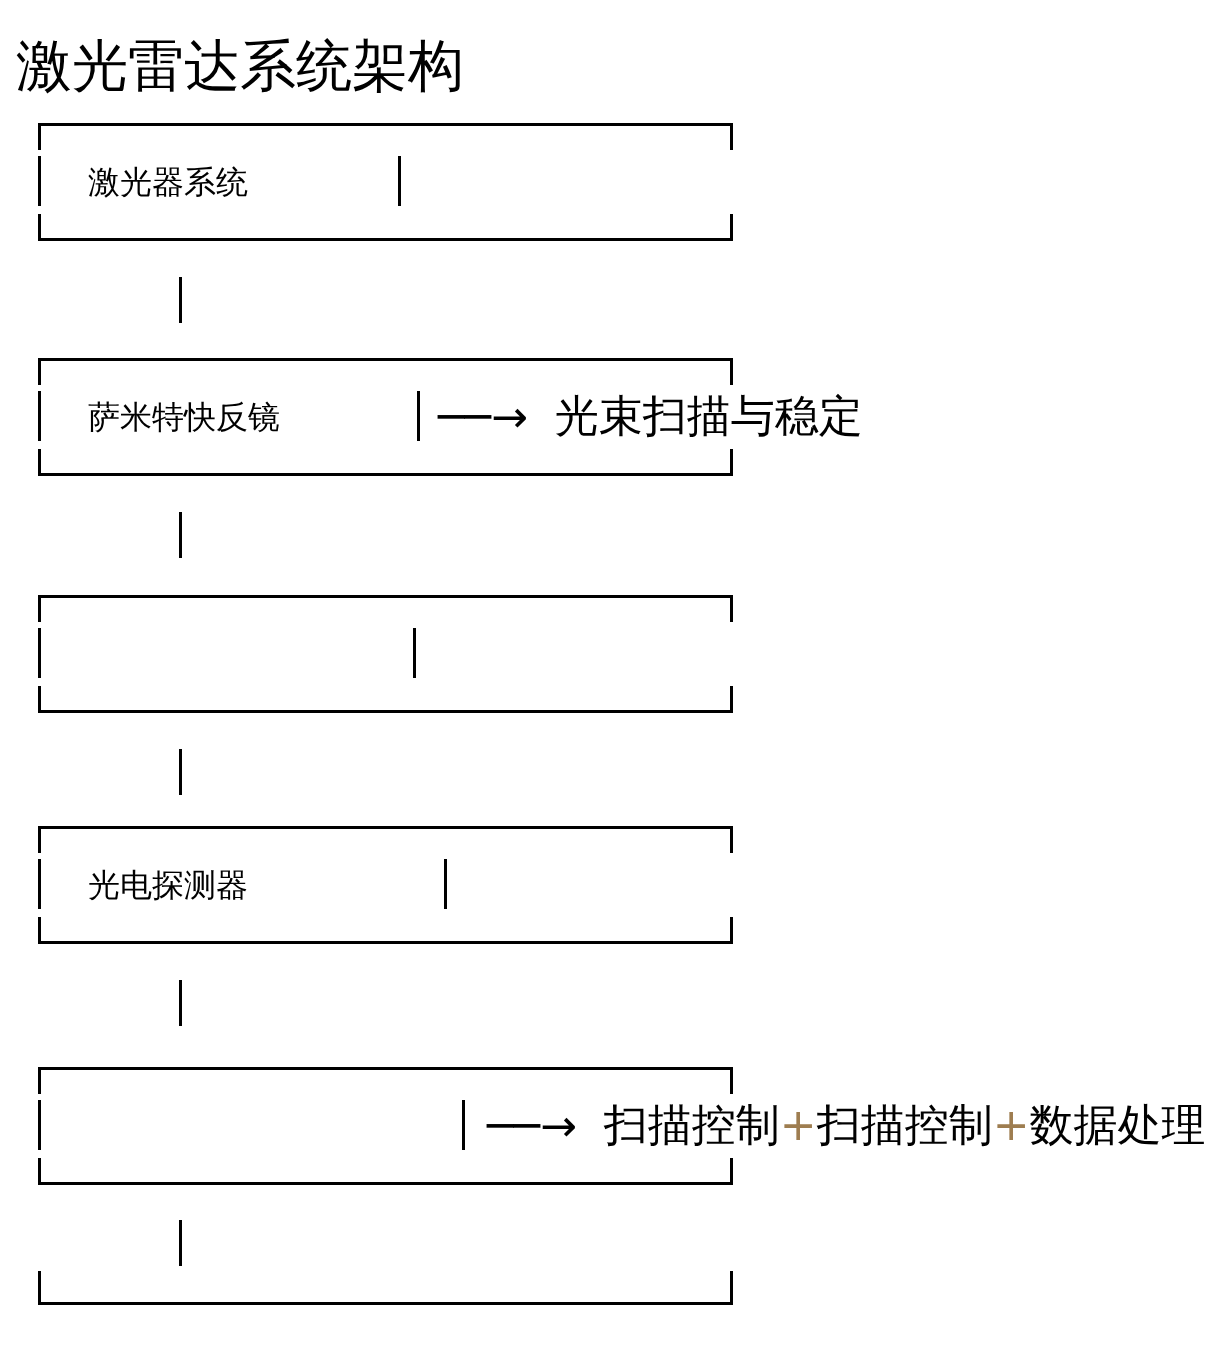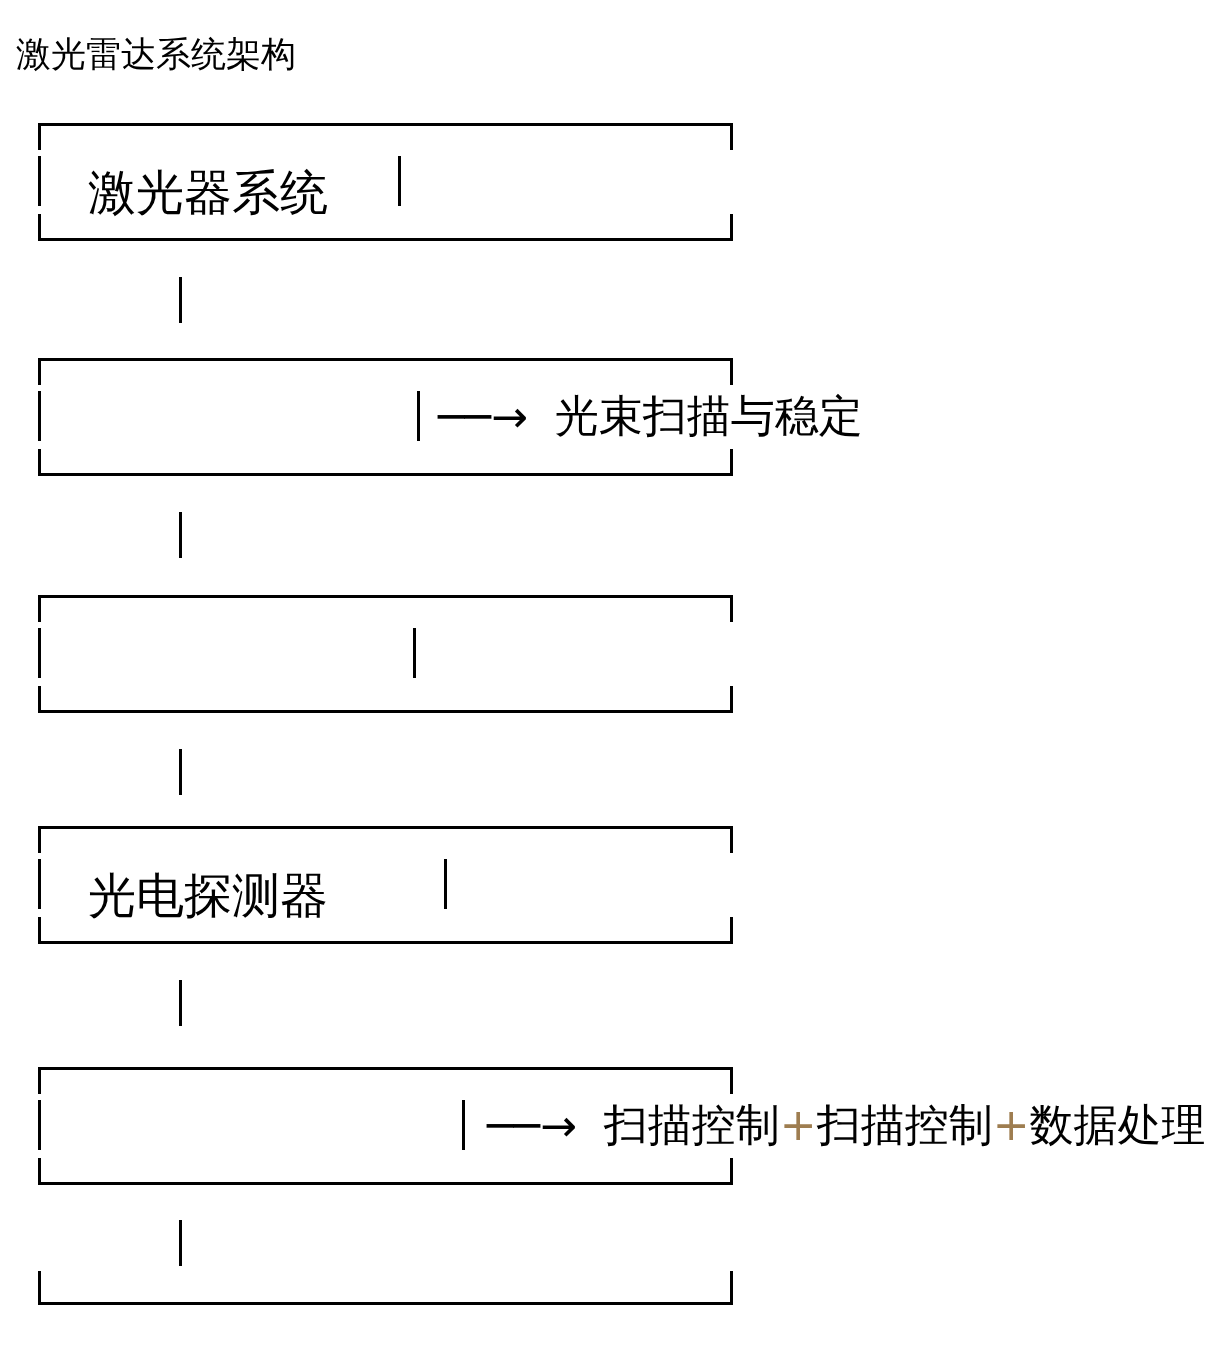--- a/index.html
+++ b/index.html
@@ -9,39 +9,39 @@
     width: 1212px; height: 1366px;
     background: var(--bg);
     position: relative;
     font-family: "DejaVu Sans", "Liberation Sans", sans-serif;
     color: var(--ink);
     overflow: hidden;
   }
 
   .title {
     position: absolute; left: 16px; top: 34px;
-    font-size: 35px; line-height: 1.15; font-weight: 400;
+    font-size: 56px; line-height: 1.15; font-weight: 400;
     white-space: nowrap;
   }
 
   
   .fbox { position: absolute; left: 38px; width: 695px; height: 118px; }
   .cap {
     position: absolute; left: 0; right: 0; height: 27px;
     border-left: 3px solid var(--ink); border-right: 3px solid var(--ink);
   }
   .cap.top    { top: 0;    border-top: 3px solid var(--ink); }
   .cap.bottom { bottom: 0; border-bottom: 3px solid var(--ink); }
   .mid { position: absolute; left: 0; right: 0; top: 33px; height: 50px; }
   .vbar { position: absolute; top: 0; width: 3px; height: 50px; background: var(--ink); }
   .vbar.l { left: 0; }
   .boxlabel {
-    position: absolute; left: 50px; top: 12px; height: 50px;
+    position: absolute; left: 50px; top: 2px; height: 50px;
     display: flex; align-items: center;
-    font-size: 48px; white-space: nowrap;
+    font-size: 32px; white-space: nowrap;
   }
 
   
   .side {
     position: absolute; height: 50px;
     display: flex; align-items: center;
     font-size: 44px; white-space: nowrap;
   }
   .side .arrow { letter-spacing: 0; }
   .side .sidetext { margin-left: 27px; }
@@ -90,20 +90,21 @@
   </div>
   <div class="cap bottom"></div>
 </div>
 
 <div class="connector c1"></div>
 
 <div class="fbox b2">
   <div class="cap top"></div>
   <div class="mid">
     <span class="vbar l"></span>
+    <span class="boxlabel">萨米特快反镜</span>
     <span class="vbar ib2"></span>
   </div>
   <div class="cap bottom"></div>
 </div>
 
 <div class="side s2">
   <span class="arrow">──→</span>
   <span class="sidetext">光束扫描与稳定</span>
 </div>
 

